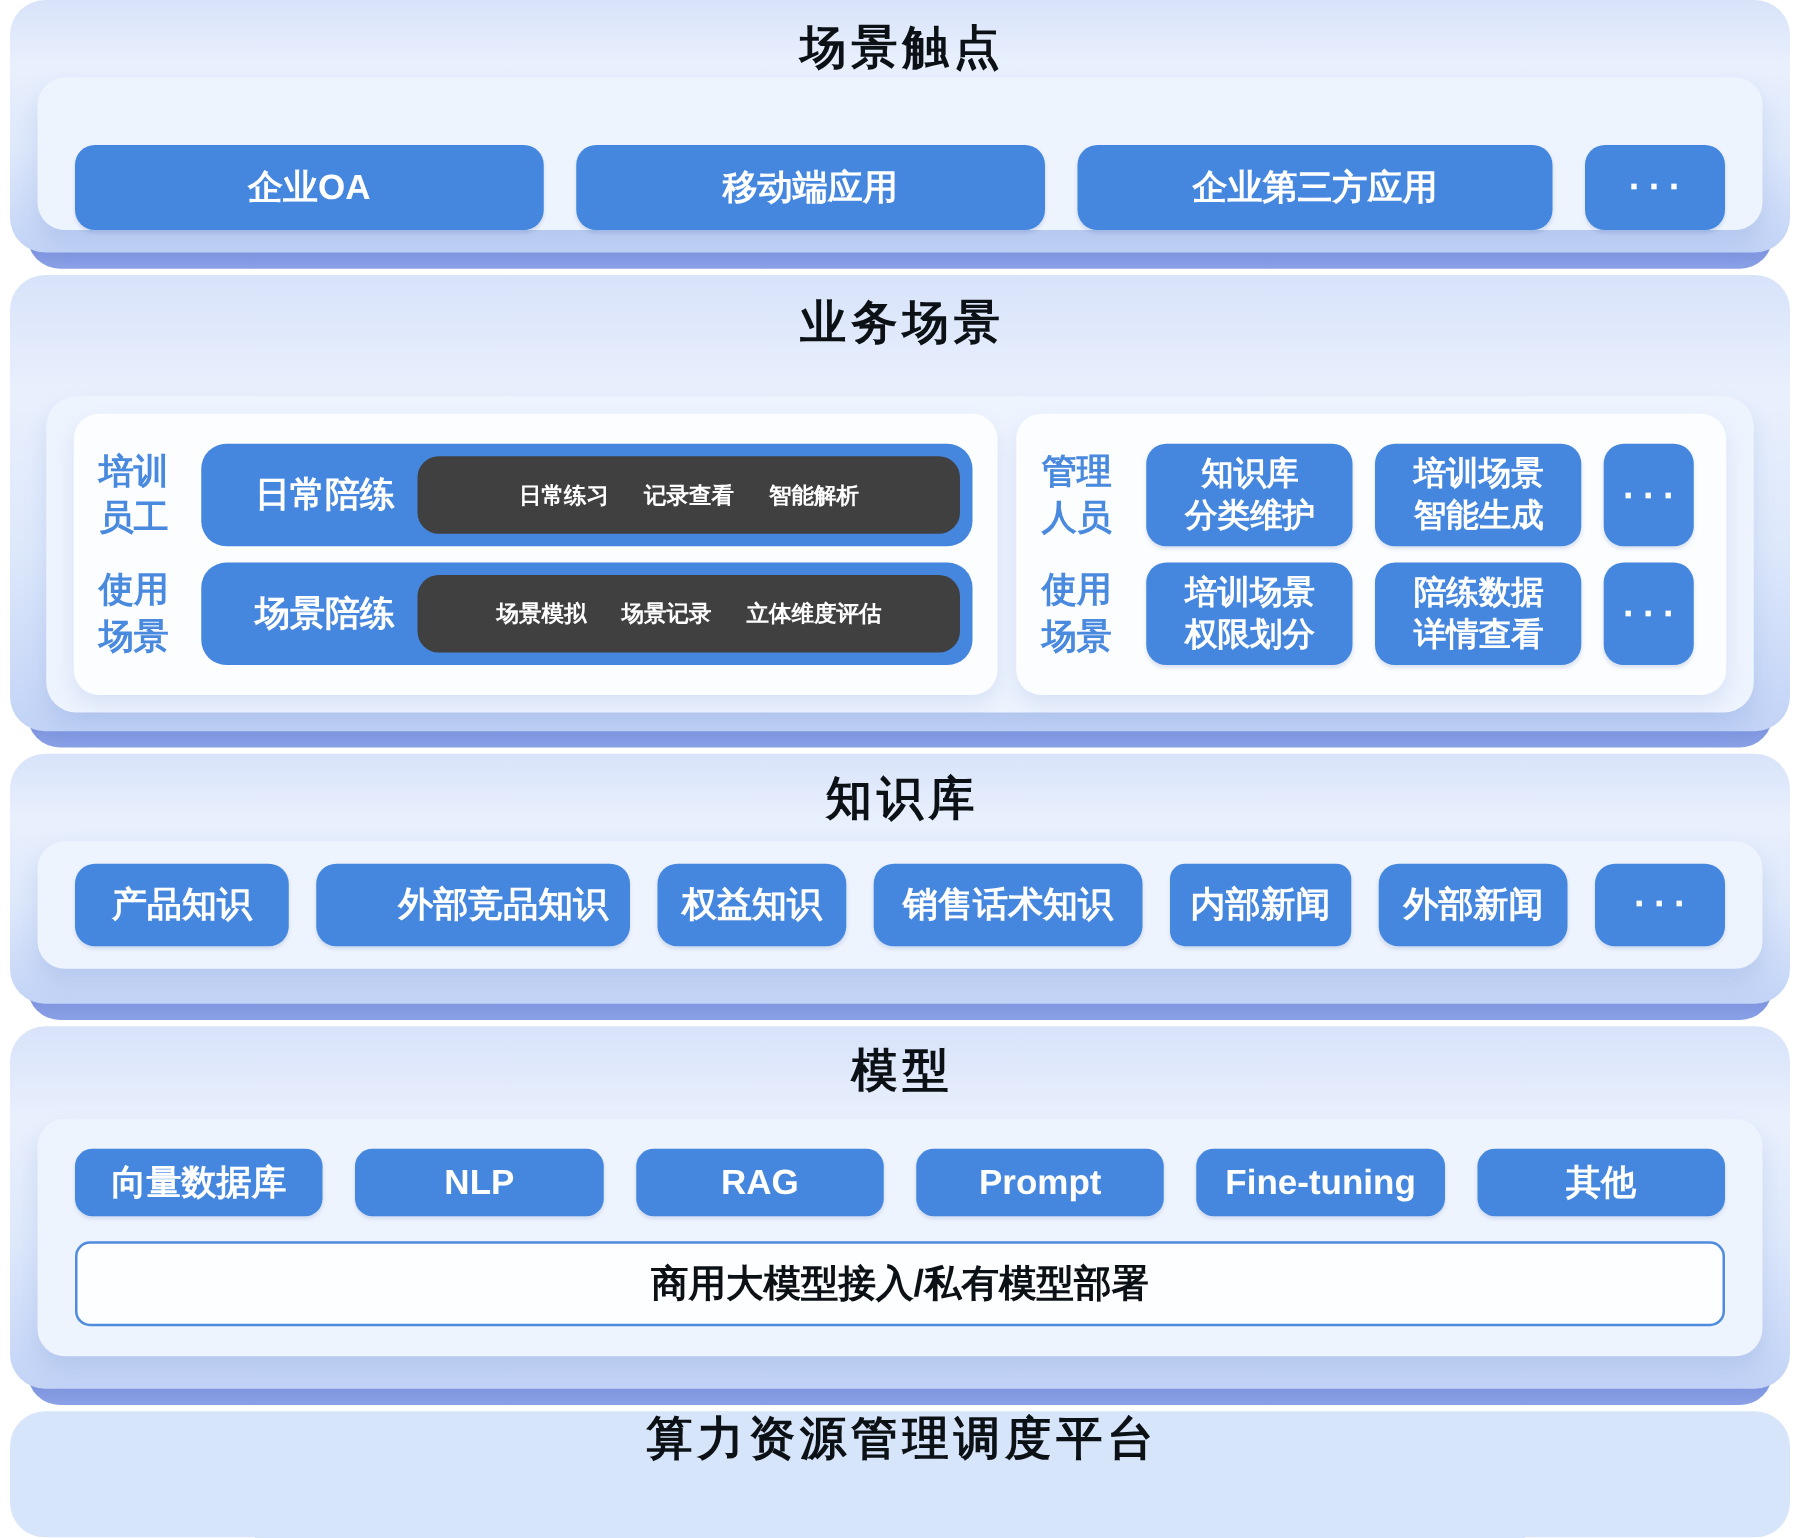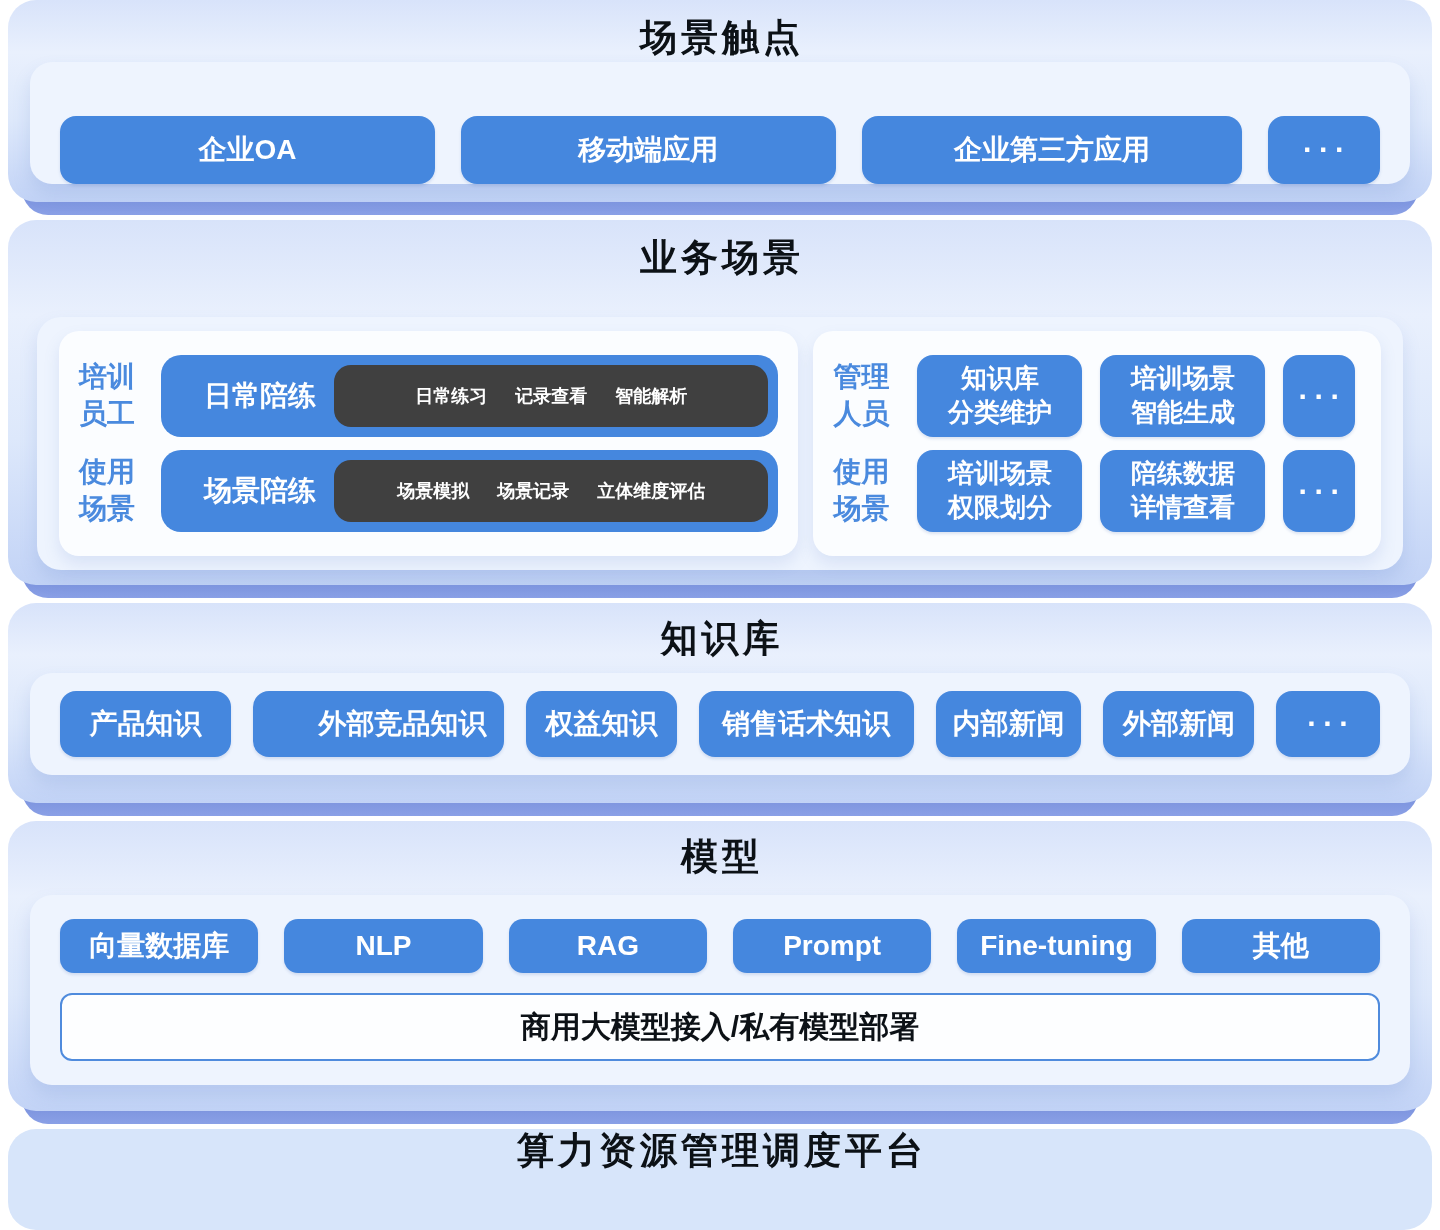--- a/index.html
+++ b/index.html
@@ -69,21 +69,21 @@
   .r-row .btn.dots { width:72px; font-size:30px; }
 
   
   #layer-knowledge .panel { height:200px; }
   #layer-knowledge .panel-title { padding-top:14px; }
   .kn-card { height:102px; margin:12px 22px 0; display:flex; align-items:center; gap:22px; padding:0 30px; }
   .kn-card .btn { height:66px; flex:1.43 1 0; }
   .kn-card div.btn:nth-of-type(1) { flex:1.62 1 0; }
   .kn-card div.btn:nth-of-type(2) { flex:1.92 1 0;padding-left:48px; }
   .kn-card div.btn:nth-of-type(4) { flex:2.03 1 0; }
-  .kn-card div.btn:nth-of-type(5) { flex:1.38 1 0; }
+  .kn-card div.btn:nth-of-type(5) { flex:1.38 1 0;border-radius:12px; }
   .kn-card div.btn:nth-of-type(7) { flex:0.98 1 0; }
 
   
   #layer-model .panel { height:290px; }
   #layer-model .panel-title { padding-top:14px; }
   .md-card { margin:16px 22px 0; height:190px; padding:24px 30px; box-sizing:border-box; display:flex; flex-direction:column; }
   .md-row { display:flex; gap:26px; }
   .md-row .btn { height:54px; flex:1 1 0; border-radius:14px; }
   .md-bar {
     margin-top:20px; height:68px; background:#fdfeff; border:2px solid #4f8bdd;

